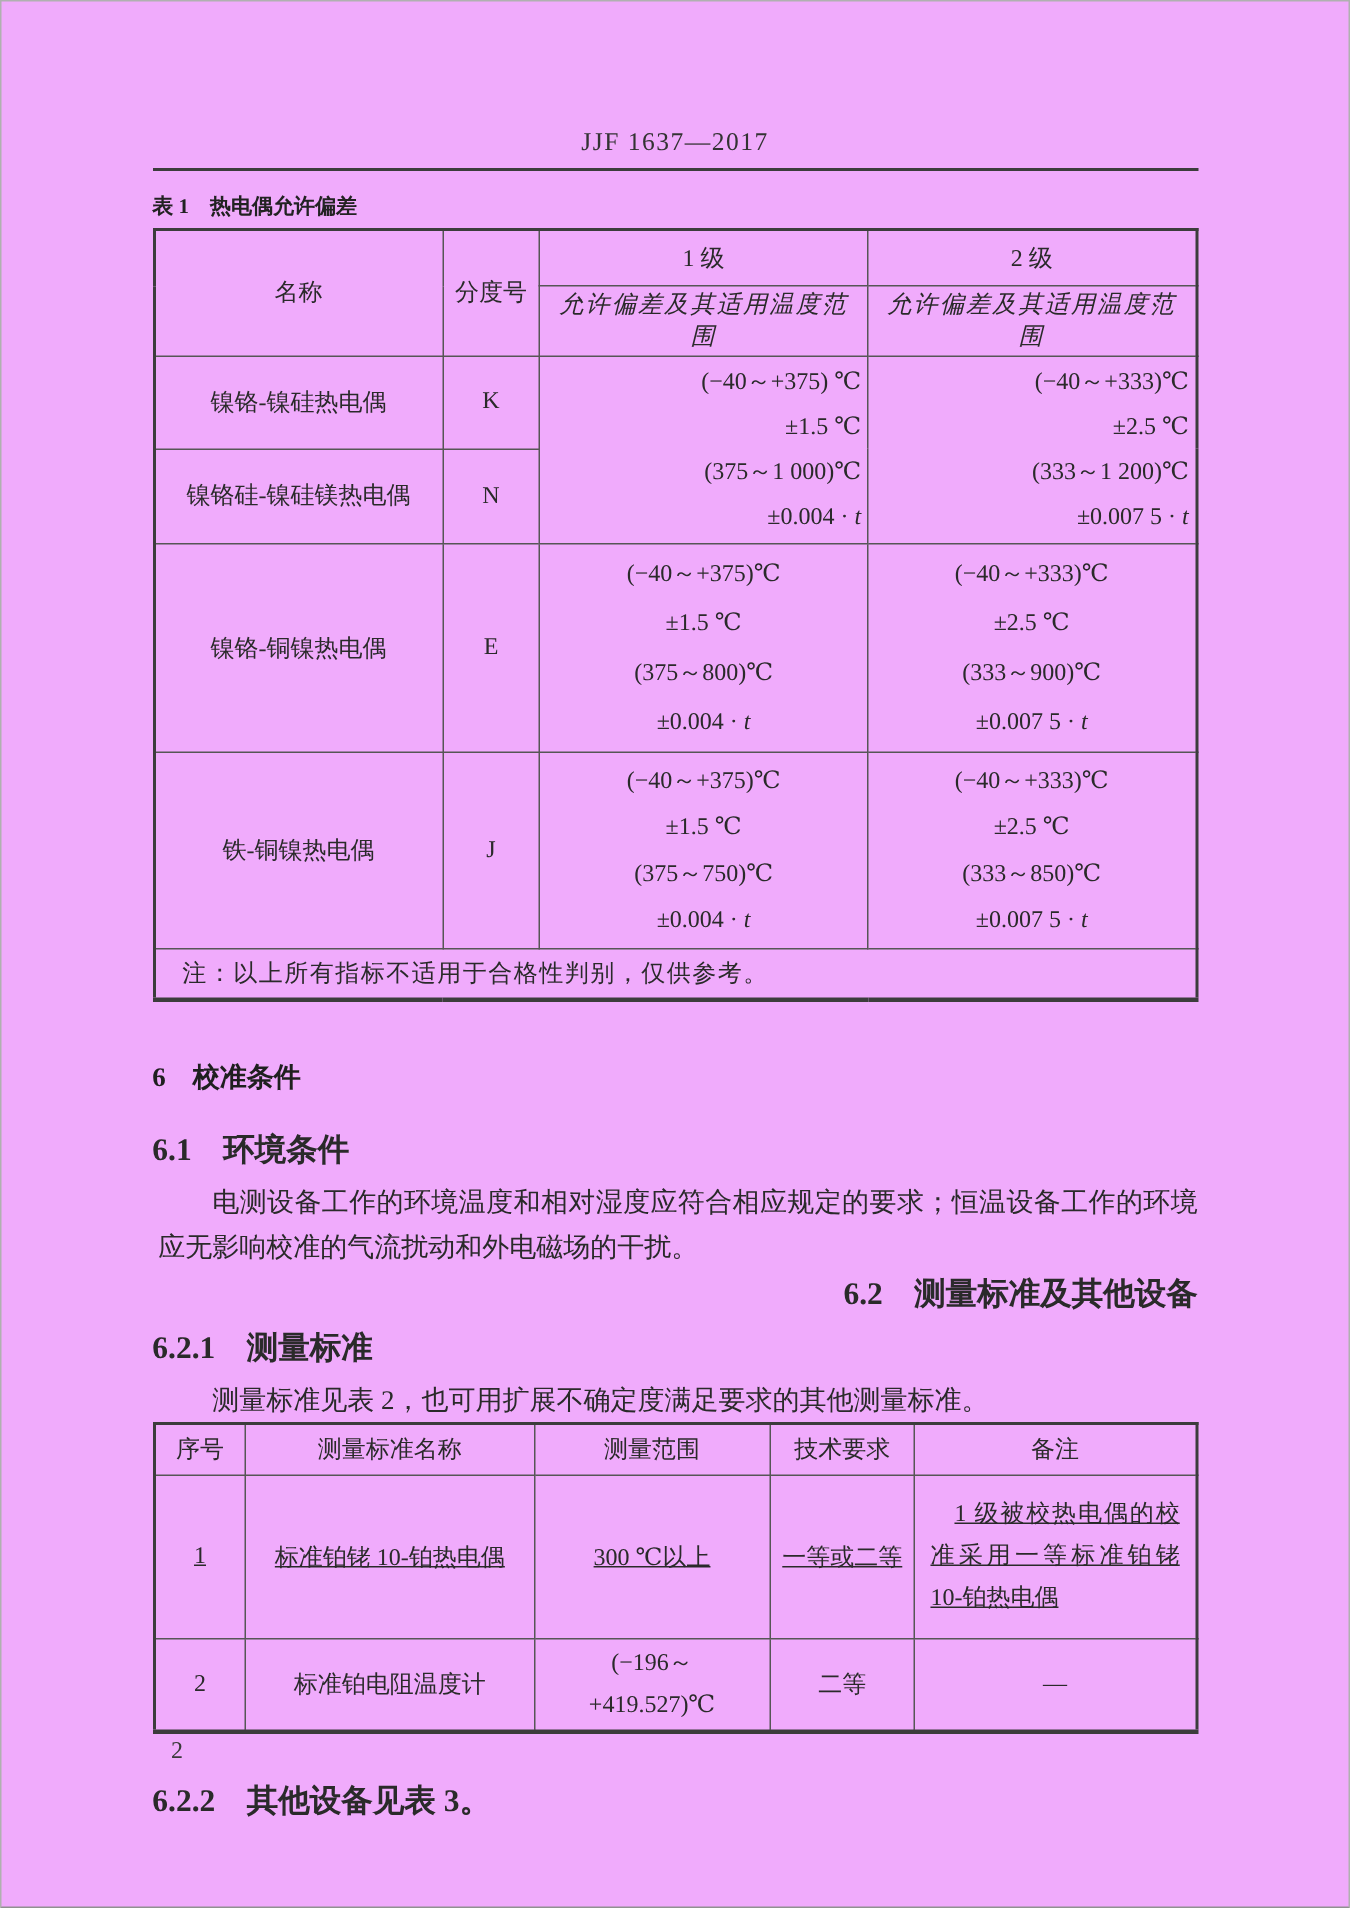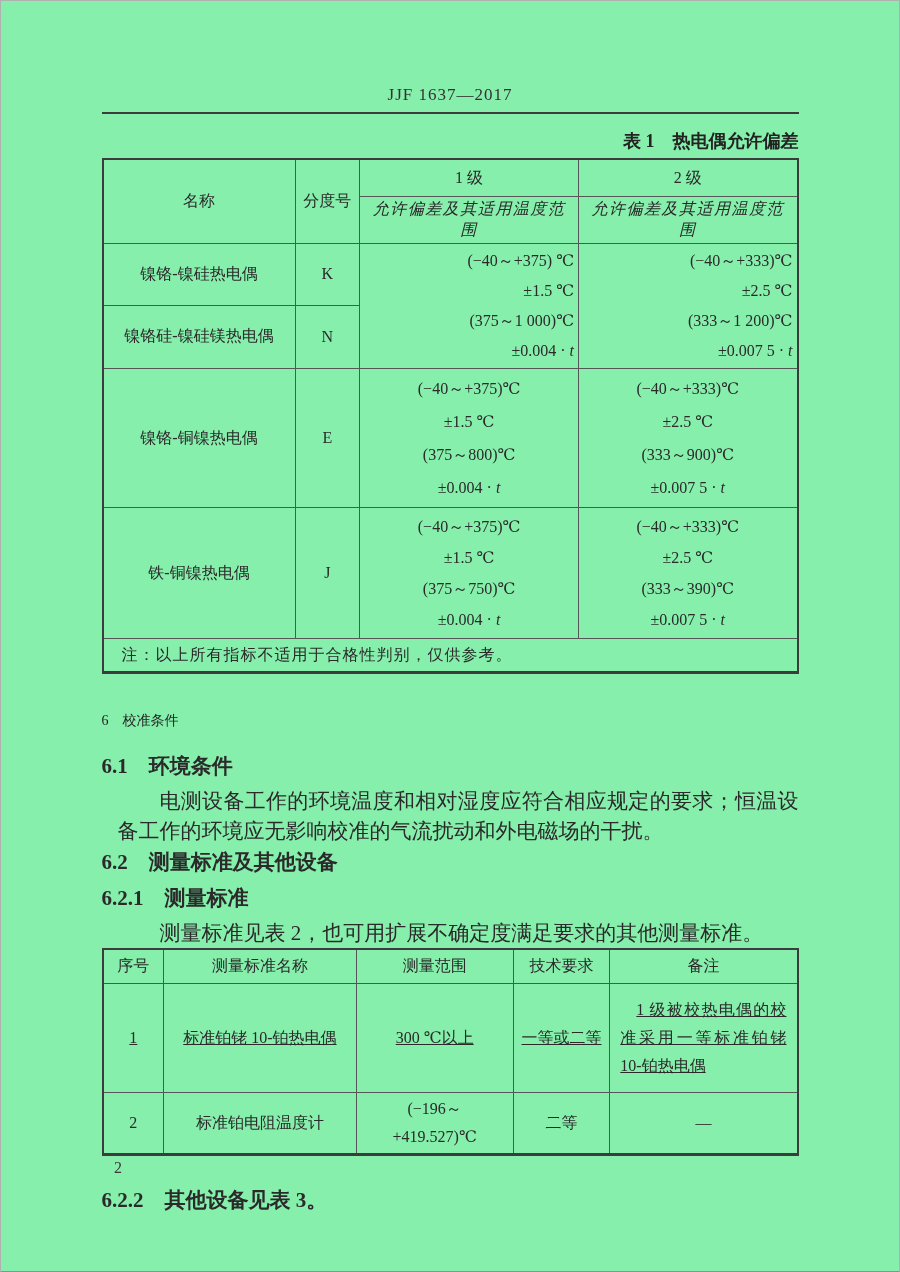--- a/index.html
+++ b/index.html
@@ -1,20 +1,20 @@
 <!DOCTYPE html>
 <html><head>
 <meta charset="utf-8">
 <style>
   html,body{margin:0;padding:0;background:#e8e8e8;}
   .page{
     position:relative;
     width:898px;height:1270px;
     margin:0 auto;
-    background:#86efac;
+    background:#f0abfc;
     border:1px solid #b0b0b0;
     border-bottom:2px solid #909090;
     font-family:"Liberation Serif","DejaVu Serif",serif;
     color:#2a2a2a;
     overflow:hidden;
   }
   .content{width:697px;margin:0 auto;}
   
   .doc-code{
     margin-top:84px;
@@ -23,23 +23,23 @@
     letter-spacing:1px;
     color:#333;
   }
   .header-rule{
     margin-top:7px;
     border-top:2px solid #3c3c3c;
     height:0;
   }
   
   .table-title{
-    text-align:right;
+    text-align:left;
     font-weight:bold;
-    font-size:18px;
+    font-size:14px;
     color:#222;
   }
   .t1-title{margin-top:15px;margin-bottom:5px;}
   .t2-title{margin-top:3px;margin-bottom:5px;}
   
   table{
     width:100%;
     border-collapse:collapse;
     table-layout:fixed;
     font-size:16px;
@@ -68,36 +68,36 @@
     letter-spacing:1px;
   }
   .fx{white-space:nowrap;}
   .row-k .fx{line-height:30px;text-align:right;}
   .row-e .fx{line-height:33px;}
   .row-j .fx{line-height:31px;}
   .fx i{font-style:italic;}
   
   .h-clause{
     margin-top:38px;
-    font-weight:normal;
-    font-size:14px;
+    font-weight:bold;
+    font-size:18px;
     color:#1f1f1f;
   }
   .h-sub{
     font-size:21px;
     font-weight:bold;
     color:#2a2a2a;
   }
   .h-61{margin-top:22px;}
-  .h-62{margin-top:2px;}
+  .h-62{margin-top:2px;text-align:right;}
   .h-621{margin-top:8px;}
   .h-622{margin-top:30px;}
   p.body-text{
-    margin:6px 0 2px 16px;
-    font-size:21px;
+    margin:6px 0 2px 4px;
+    font-size:18px;
     line-height:30px;
     text-indent:2em;
     text-align:justify;
   }
   p.no-indent-follow{margin-bottom:0;}
   
   .t2 .hrow th{height:29px;}
   .t2 .row1 td{height:96px;text-decoration:underline;}
   .t2 .row2 td{height:46px;}
   .t2 .remark-long{
@@ -188,21 +188,21 @@
           <td>J</td>
           <td>
             <div class="fx">(−40～+375)℃</div>
             <div class="fx">±1.5 ℃</div>
             <div class="fx">(375～750)℃</div>
             <div class="fx">±0.004 · <i>t</i></div>
           </td>
           <td>
             <div class="fx">(−40～+333)℃</div>
             <div class="fx">±2.5 ℃</div>
-            <div class="fx">(333～390)℃</div>
+            <div class="fx">(333～850)℃</div>
             <div class="fx">±0.007 5 · <i>t</i></div>
           </td>
         </tr>
         <tr class="note-row">
           <td colspan="4">注：以上所有指标不适用于合格性判别，仅供参考。</td>
         </tr>
       </tbody>
     </table>
 
     <div class="h-clause">6　校准条件</div>

